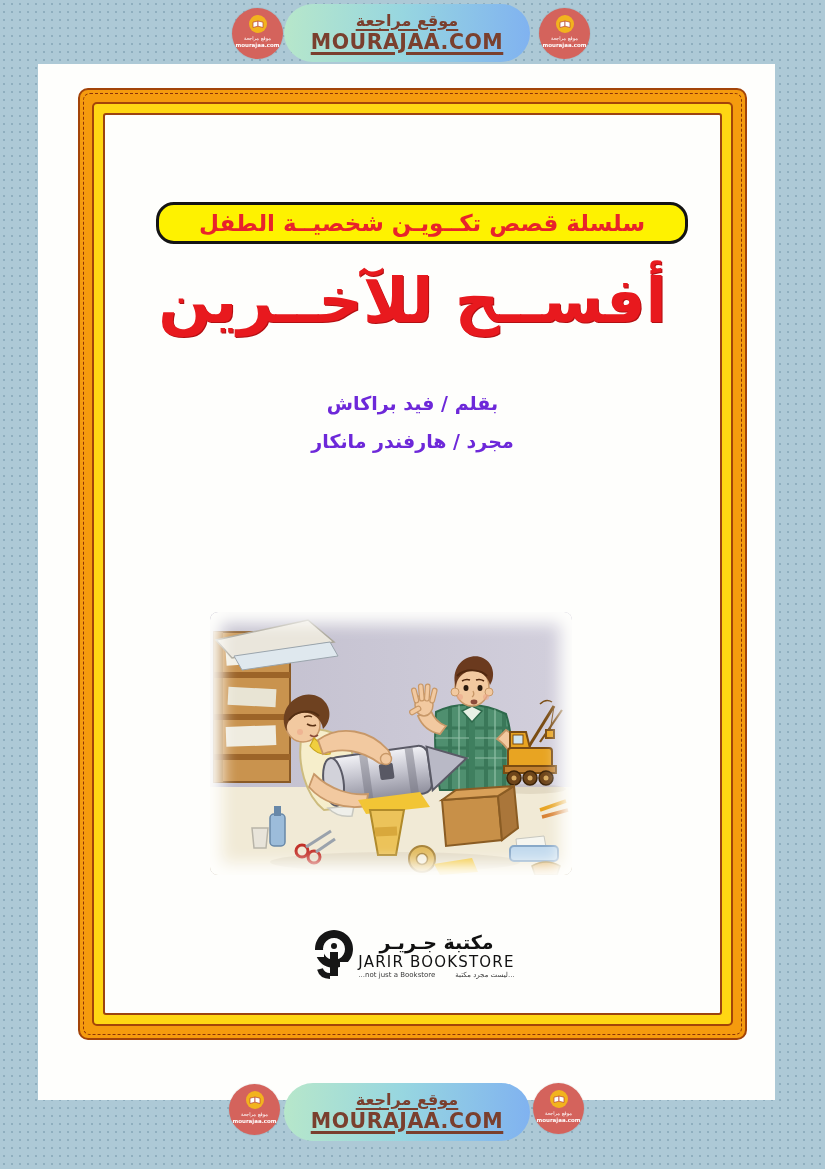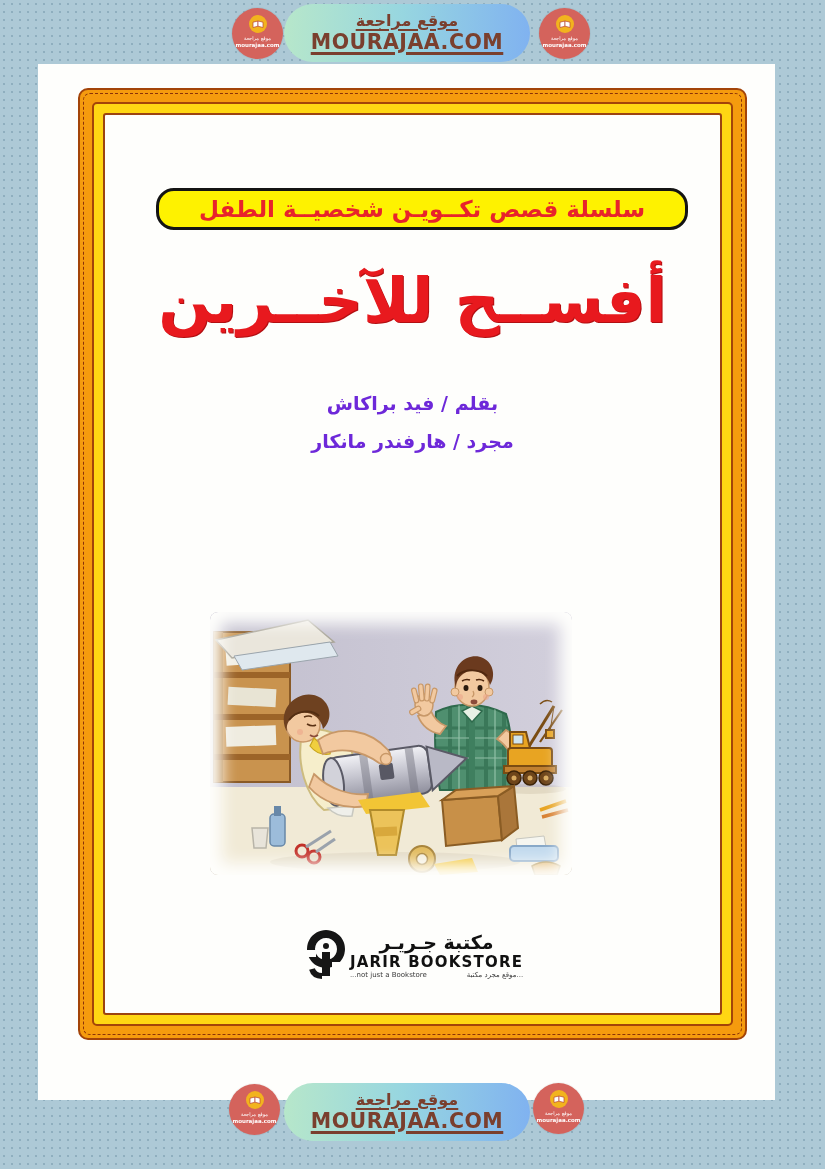--- a/index.html
+++ b/index.html
@@ -12,42 +12,42 @@
   }
   
   .paper{position:absolute;left:38px;top:64px;width:737px;height:1036px;background:#fefefc;}
   
   .frame{position:absolute;left:78px;top:88px;width:669px;height:952px;box-sizing:border-box;
     background:#f59b0e;border:2px solid #a34409;border-radius:10px;padding:3px;}
   .frame-dash{height:100%;box-sizing:border-box;border:1px dashed #8a3208;border-radius:7px;padding:8px;}
   .frame-yellow{height:100%;box-sizing:border-box;background:#ffd713;border:2px solid #a34409;border-radius:5px;padding:9px;}
   .frame-white{height:100%;box-sizing:border-box;background:#fefefc;border:2px solid #9c4410;border-radius:3px;}
   
-  .series{position:absolute;left:156px;top:188px;width:532px;height:42px;box-sizing:border-box;
+  .series{position:absolute;left:156px;top:202px;width:532px;height:42px;box-sizing:border-box;
     background:#fef200;border:3px solid #141414;border-radius:18px;
     display:flex;align-items:center;justify-content:center;}
   .series span{direction:rtl;color:#e8232b;font-weight:bold;font-size:23px;white-space:nowrap;}
   
   .title{position:absolute;left:78px;top:262px;width:669px;margin:0;text-align:center;
     direction:rtl;color:#e8191e;font-size:62px;font-weight:bold;line-height:1.25;
     text-shadow:1px 1px 0 #b30f12;}
   .credit{position:absolute;left:78px;width:669px;text-align:center;direction:rtl;
     color:#6d28d9;font-size:19px;font-weight:bold;}
   .credit.author{top:392px;}
   .credit.illustrator{top:430px;}
   
   .illus{position:absolute;left:210px;top:612px;width:362px;height:263px;border-radius:8px;overflow:hidden;}
   .illus svg{display:block;}
   .vignette{position:absolute;inset:0;box-shadow:inset 0 0 16px 12px #fefefc;pointer-events:none;border-radius:8px;}
   
   .publisher{position:absolute;left:0;top:928px;width:825px;display:flex;justify-content:center;}
   .pub-row{display:flex;align-items:center;}
   .pub-col{display:flex;flex-direction:column;align-items:center;}
   .pub-ar{direction:rtl;color:#111;font-weight:bold;font-size:19px;line-height:1.1;white-space:nowrap;}
-  .pub-en{color:#111;font-weight:bold;font-size:15px;letter-spacing:1.2px;line-height:1.2;white-space:nowrap;}
+  .pub-en{color:#111;font-weight:normal;font-size:15px;letter-spacing:1.2px;line-height:1.2;white-space:nowrap;}
   .pub-tag{display:flex;justify-content:space-between;width:100%;color:#3a3a3a;font-size:7px;line-height:1.2;text-align:right;}
   .pub-tag .ar{direction:rtl;}
   
   .pill{position:absolute;width:246px;height:58px;border-radius:29px;
     background:linear-gradient(92deg,#b7e7ca,#97d6e0 48%,#80b2f0);
     display:flex;flex-direction:column;align-items:center;justify-content:center;
     text-decoration:none;cursor:pointer;}
   .pill .ar{direction:rtl;color:#7a3f2e;font-weight:bold;font-size:16px;
     text-decoration:underline;text-decoration-thickness:2px;text-underline-offset:3px;line-height:1.2;}
   .pill .en{color:#7a3f2e;font-weight:bold;font-size:20.5px;
@@ -253,21 +253,21 @@
         <rect x="20" y="24" width="8" height="24" fill="#161616"></rect>
         <circle cx="24" cy="18" r="4" fill="#161616" stroke="#fefefc" stroke-width="2"></circle>
         <path d="M20 48 q-8 0 -10 -7" stroke="#161616" stroke-width="6" fill="none"></path>
       </svg>
     </span>
     <div class="pub-col">
       <div class="pub-ar">مكتبة جـريـر</div>
       <div class="pub-en">JARIR BOOKSTORE</div>
       <div class="pub-tag">
         <span class="en">...not just a Bookstore</span>
-        <span class="ar">...موقع مجرد مكتبة</span>
+        <span class="ar">...ليست مجرد مكتبة</span>
       </div>
     </div>
   </div>
 </div>
 
 <a class="pill top">
   <span class="ar">موقع مراجعة</span>
   <span class="en">MOURAJAA.COM</span>
 </a>
 <div class="badge tl">

